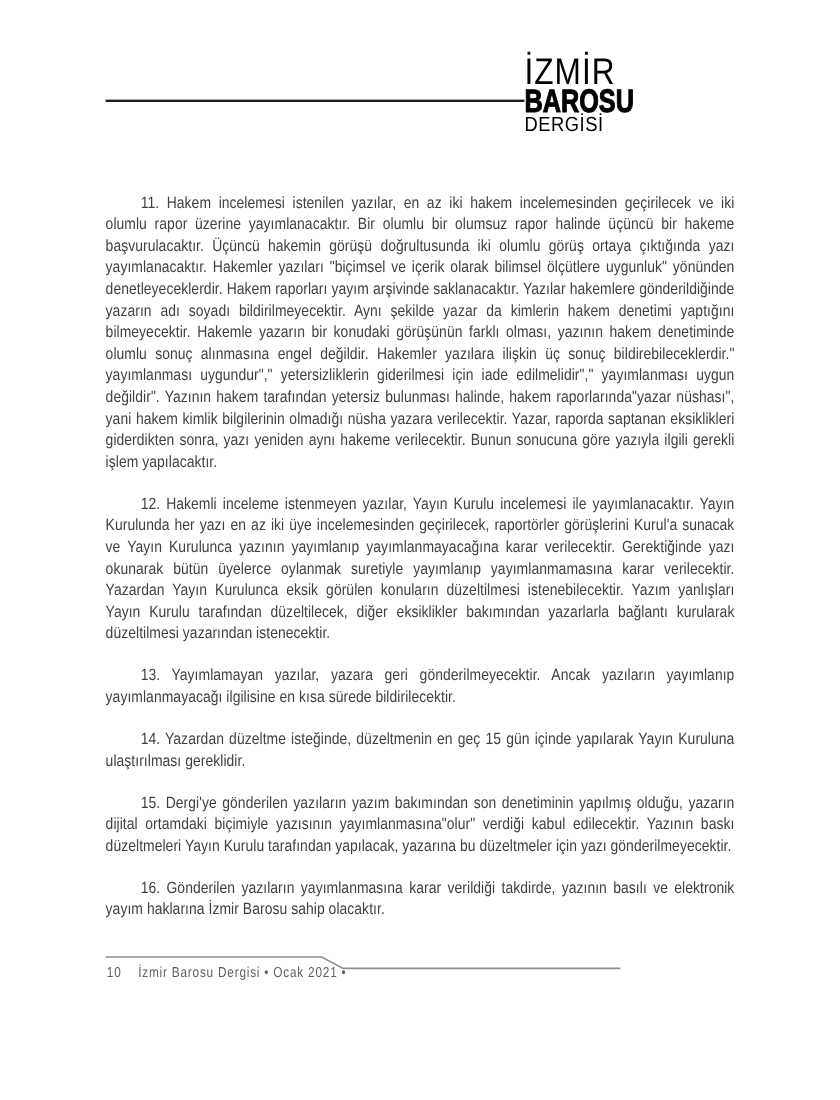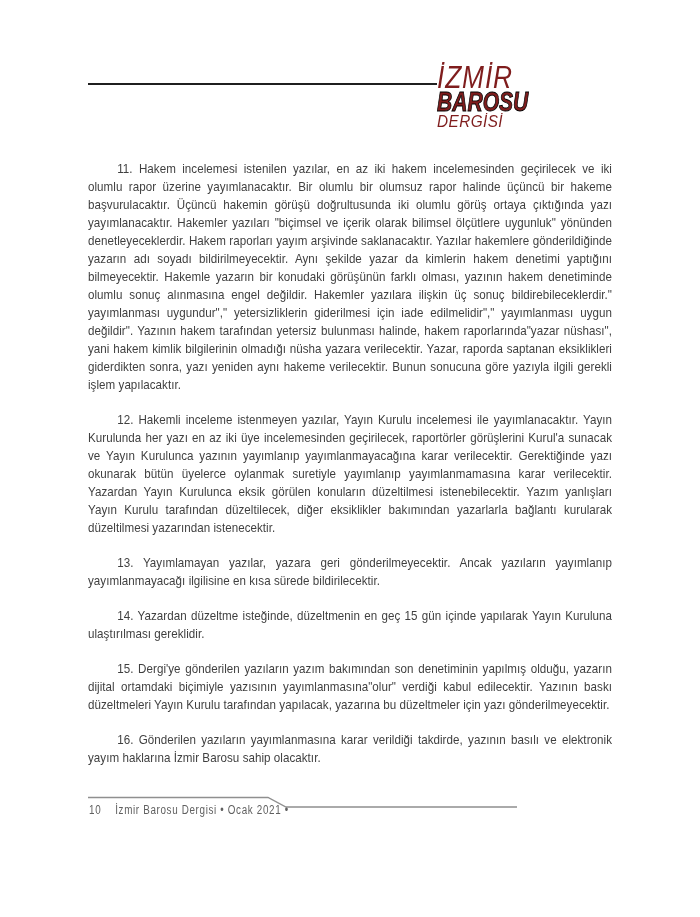--- a/index.html
+++ b/index.html
@@ -17,24 +17,23 @@
     position: absolute;
     left: 88px;
     top: 83px;
     width: 349px;
     height: 2px;
     background: #1f1f1f;
   }
   .logo {
     position: absolute;
     left: 437px;
-    top: 64px;
+    top: 46px;
     width: 110px;
-    color: #7f1d1d;
-    font-style: italic;
+    color: #000000;
   }
   .logo-izmir {
     font-size: 31px;
     line-height: 27px;
     font-weight: 400;
     letter-spacing: 1px;
     transform: scaleX(0.85);
     transform-origin: left top;
     white-space: nowrap;
   }

